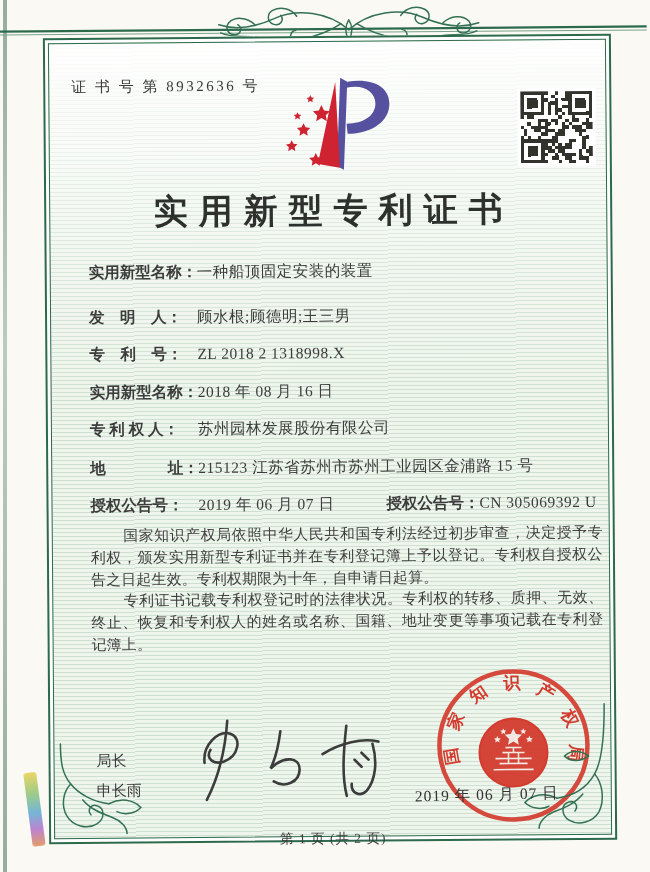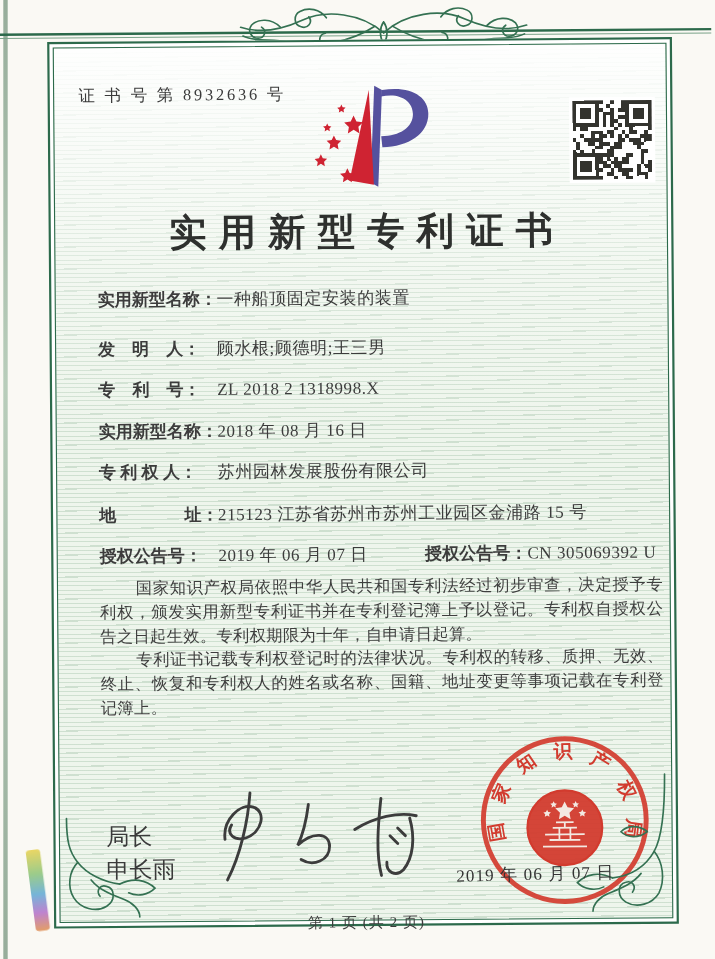--- a/index.html
+++ b/index.html
@@ -42,21 +42,21 @@
   .fvalue{letter-spacing:.5px;}
 
   .paras{position:absolute;left:38px;top:482px;width:512px;}
   .paras p{margin:0;font-size:14.8px;line-height:21.8px;text-align:justify;
     text-indent:2.2em;color:#3e3e3e;letter-spacing:.3px;}
 
   .seal{position:absolute;left:378px;top:624px;width:162px;height:162px;}
   .seal-date{position:absolute;left:360px;top:744px;font-size:15.5px;color:#343434;
     letter-spacing:1px;transform:rotate(-1deg);z-index:5;}
 
-  .signer{position:absolute;left:42px;top:702px;font-size:21px;line-height:30px;color:#3a3a3a;}
+  .signer{position:absolute;left:42px;top:702px;font-size:15px;line-height:30px;color:#3a3a3a;}
   .sig{position:absolute;left:116px;top:662px;width:250px;height:132px;}
 
   .footer{position:absolute;left:0;top:788px;width:100%;text-align:center;
     font-size:13.5px;color:#3c3c3c;letter-spacing:1px;}
 
   .corner{position:absolute;width:96px;height:132px;bottom:2px;}
   .corner.bl{left:0;transform:scaleX(-1);}
   .corner.br{right:0;}
 
   .holo{position:absolute;left:25px;top:770px;width:13px;height:74px;border-radius:3px;

